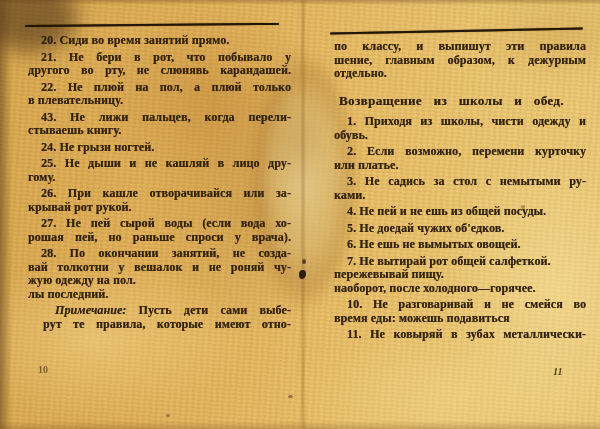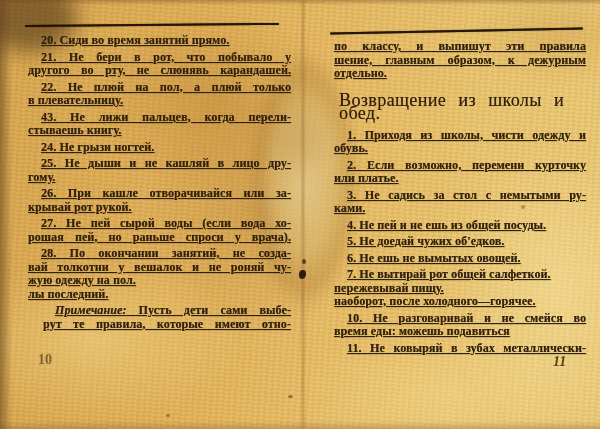--- a/index.html
+++ b/index.html
@@ -45,32 +45,32 @@
   .rule-left{left:25px;top:24px;width:254px;transform:rotate(-0.5deg);}
   .rule-right{left:330px;top:30px;width:253px;transform:rotate(-1.1deg);}
   
   .col{
     position:absolute;font-size:12px;line-height:13.5px;font-weight:bold;
     color:#31210f;letter-spacing:0.1px;
     text-shadow:0.3px 0.3px 0.5px rgba(44,28,12,0.55);
   }
   .left-col{left:28px;top:34px;width:263px;}
   .right-col{left:334px;top:40px;width:252px;}
-  .line{min-height:13.5px;text-decoration:underline;}
+  .line{min-height:13.5px;}
   .line.full{text-align:justify;text-align-last:justify;}
   .line.indent{text-indent:13px;}
   .line.mt{margin-top:3px;}
   .line.note{padding-left:15px;}
   .line.note.indent{text-indent:12px;}
   .line em{font-style:italic;}
   .heading{
-    margin:13px 22px 8px 5px;font-size:18px;font-weight:normal;
+    margin:13px 22px 8px 5px;font-size:13px;font-weight:bold;
     text-align:justify;text-align-last:justify;letter-spacing:0.4px;color:#2d1e0d;
   }
-  .pagenum{position:absolute;font-family:"Liberation Serif",serif;font-weight:bold;font-size:14px;color:#3a2712;}
+  .pagenum{position:absolute;font-family:"Liberation Serif",serif;font-weight:bold;font-size:10px;color:#3a2712;margin-top:12px;}
   .pn-left{left:38px;top:352px;opacity:0.6;}
   .pn-right{left:553px;top:354px;opacity:0.85;font-style:italic;}
 </style>
 </head>
 <body>
 
 <div class="scan">
 
   <div class="blem stain-gutter"></div>
   <div class="blem stain-gutter-top"></div>

